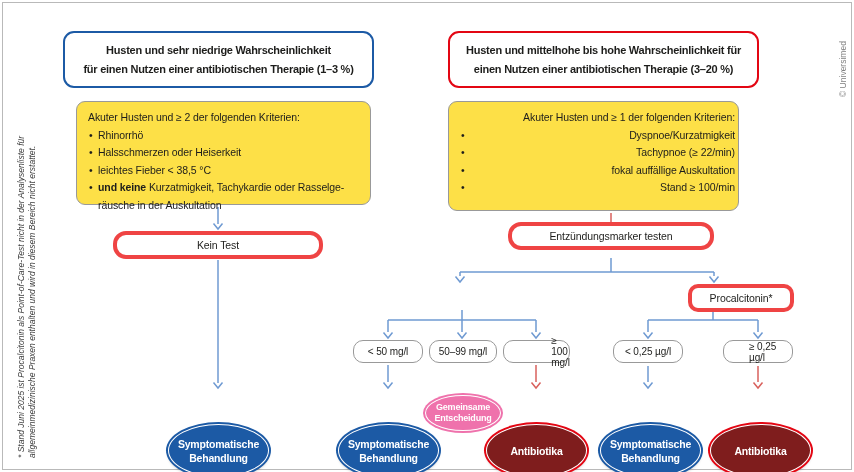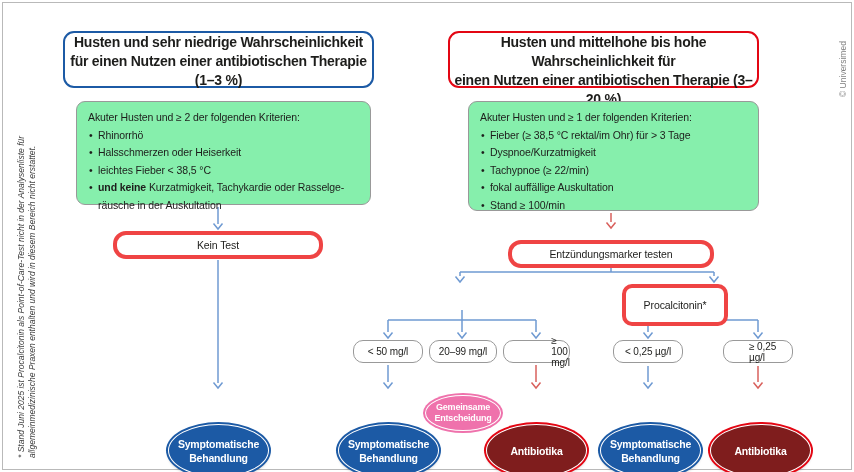--- a/index.html
+++ b/index.html
@@ -2,38 +2,38 @@
 <html><head>
 <meta charset="utf-8">
 <style>
   html,body{margin:0;padding:0;background:#fff;}
   .figure{position:relative;width:854px;height:472px;background:#fff;
           font-family:"Liberation Sans",sans-serif;color:#1d1d1b;overflow:hidden;}
   .frame{position:absolute;inset:2px;border:1px solid #b9b9b9;pointer-events:none;}
   .connectors{position:absolute;left:0;top:0;width:854px;height:472px;pointer-events:none;}
 
   .hdr{position:absolute;box-sizing:border-box;background:#fff;border-style:solid;border-width:2.5px;
-       border-radius:11px;display:flex;flex-direction:column;justify-content:flex-start;text-align:center;
-       font-weight:bold;font-size:14px;letter-spacing:-0.25px;line-height:19px;}
+       border-radius:11px;display:flex;flex-direction:column;justify-content:center;text-align:center;
+       font-weight:bold;font-size:11px;letter-spacing:-0.25px;line-height:19px;}
   .hdr-blue{left:63px;top:31px;width:311px;height:57px;border-color:#1c5aa5;}
   .hdr-red{left:448px;top:31px;width:311px;height:57px;border-color:#e30613;}
 
-  .crit{position:absolute;box-sizing:border-box;background:#86efac;border:1px solid #999;border-radius:9px;
+  .crit{position:absolute;box-sizing:border-box;background:#fde047;border:1px solid #999;border-radius:9px;
         font-size:10.5px;letter-spacing:-0.1px;line-height:17.5px;padding:7px 3px 0 11px;}
   .crit-left{left:76px;top:101px;width:295px;height:104px;}
-  .crit-right{left:468px;top:101px;width:291px;height:110px;}
+  .crit-right{left:448px;top:101px;width:291px;height:110px;text-align:right;}
   .bullet{padding-left:10px;position:relative;}
   .bullet::before{content:"•";position:absolute;left:1px;}
 
   .action{position:absolute;box-sizing:border-box;background:#fff;border:4px solid #ef4444;
           display:flex;align-items:center;justify-content:center;font-size:10.5px;letter-spacing:-0.1px;}
   .kein{left:113px;top:231px;width:210px;height:28px;border-radius:13px;}
-  .entz{left:508px;top:240px;width:206px;height:28px;border-radius:13px;text-align:right;}
+  .entz{left:508px;top:222px;width:206px;height:28px;border-radius:13px;text-align:right;}
   .crp{left:425px;top:284px;width:74px;height:26px;border-radius:10px;}
-  .pct{left:622px;top:284px;width:106px;height:42px;border-radius:10px;}
+  .pct{left:688px;top:284px;width:106px;height:28px;border-radius:10px;}
   .thr{position:absolute;box-sizing:border-box;top:340px;height:23px;background:#fff;border:1px solid #999;
        border-radius:10px;display:flex;align-items:center;justify-content:center;font-size:10px;letter-spacing:-0.1px;}
   .thr1{left:353px;width:70px;text-align:center;}.thr2{left:429px;width:68px;}.thr3{left:503px;width:67px;padding-left:48px;}
   .thr4{left:613px;width:70px;}.thr5{left:723px;width:70px;padding-left:25px;}
 
   .ell{position:absolute;box-sizing:border-box;border-radius:50%;border:1.5px solid #fff;color:#fff;
        font-weight:bold;display:flex;flex-direction:column;align-items:center;justify-content:center;
        text-align:center;font-size:10.5px;letter-spacing:-0.2px;line-height:14px;margin-top:32px;}
   .ell-blue{background:#1c5aa5;box-shadow:0 0 0 2px #1c5aa5,0 3px 3px rgba(0,0,0,.18);}
   .ell-red{background:#7f1d1d;box-shadow:0 0 0 2px #e30613,0 3px 3px rgba(0,0,0,.18);}
@@ -107,32 +107,31 @@
     <div>Behandlung</div>
   </div>
 
   <div class="hdr hdr-red">
     <div>Husten und mittelhohe bis hohe Wahrscheinlichkeit für</div>
     <div>einen Nutzen einer antibiotischen Therapie (3–20 %)</div>
   </div>
 
   <div class="crit crit-right">
     <div>Akuter Husten und ≥ 1 der folgenden Kriterien:</div>
-    <div class="bullet">Fieber (≥ 38,5 °C rektal/im Ohr) für &gt; 3 Tage</div>
     <div class="bullet">Dyspnoe/Kurzatmigkeit</div>
     <div class="bullet">Tachypnoe (≥ 22/min)</div>
     <div class="bullet">fokal auffällige Auskultation</div>
     <div class="bullet">Stand ≥ 100/min</div>
   </div>
 
   <div class="action entz">Entzündungsmarker testen</div>
   <div class="action pct">Procalcitonin*</div>
 
   <div class="thr thr1">&lt; 50 mg/l</div>
-  <div class="thr thr2">20–99 mg/l</div>
+  <div class="thr thr2">50–99 mg/l</div>
   <div class="thr thr3">≥ 100 mg/l</div>
   <div class="thr thr4">&lt; 0,25 µg/l</div>
   <div class="thr thr5">≥ 0,25 µg/l</div>
 
   <div class="ell ell-pink e-shared">
     <div>Gemeinsame</div>
     <div>Entscheidung</div>
   </div>
 
   <div class="ell ell-blue e-crp-s">

